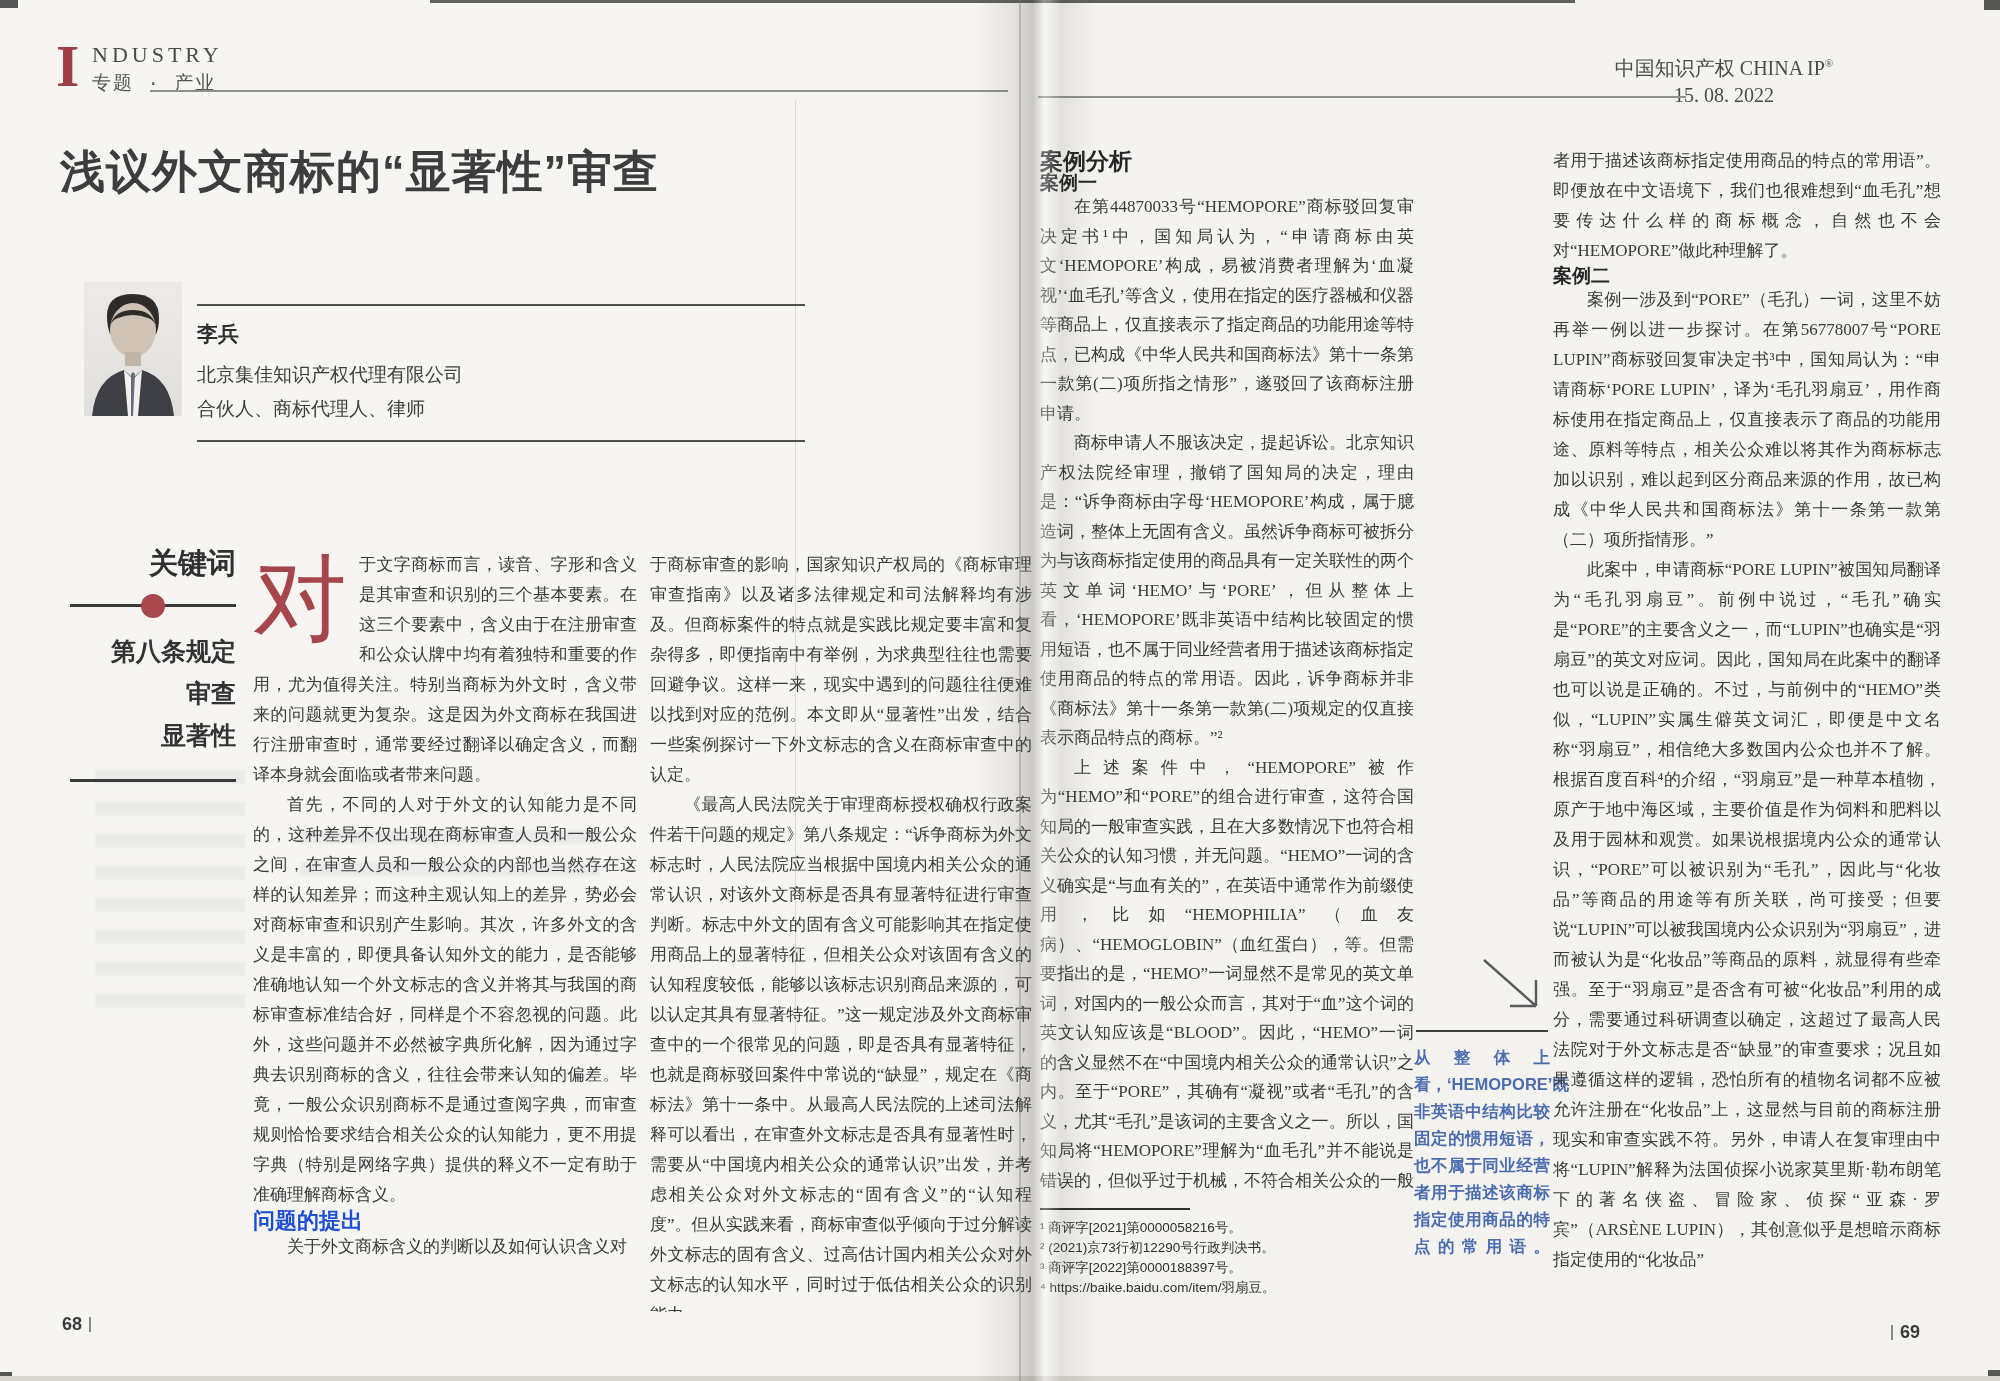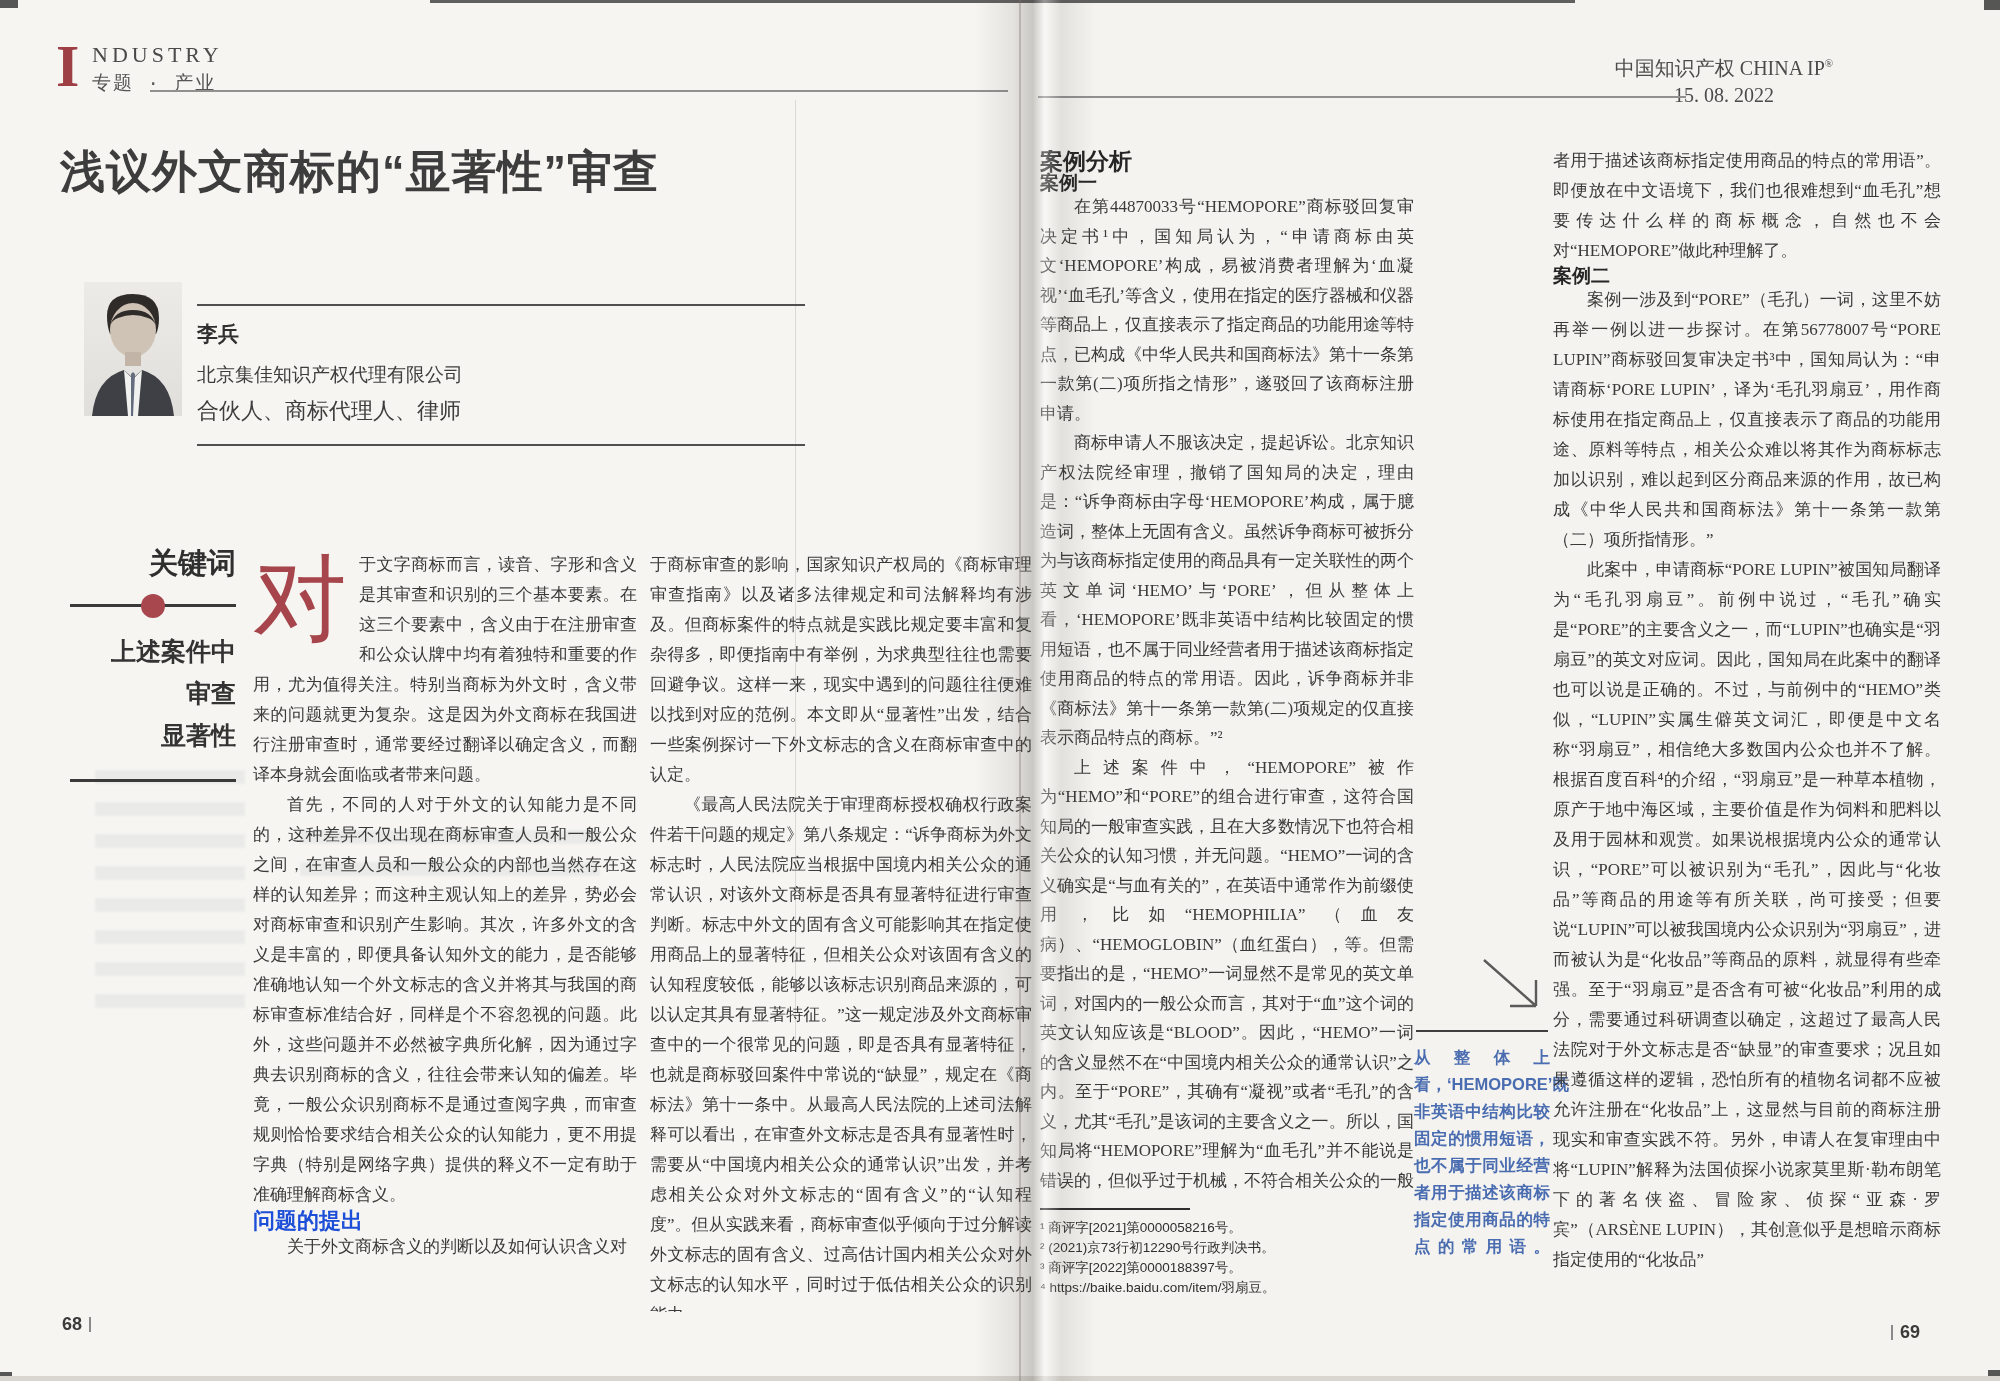--- a/index.html
+++ b/index.html
@@ -33,21 +33,21 @@
   .hdr-rule-r{left:1038px;top:96px;width:648px;height:2px;background:#909090;}
 
   .title{left:60px;top:144px;width:900px;font-size:45px;line-height:56px;font-weight:bold;
     letter-spacing:1px;color:#3d3d3d;font-family:"Liberation Sans",sans-serif;}
 
   .photo{left:84px;top:282px;width:98px;height:134px;background:#e9e7e4;overflow:hidden;}
   .author{left:197px;top:304px;width:608px;border-top:2px solid #4f4f4f;border-bottom:2px solid #4f4f4f;
     padding:14px 0 18px 0;font-family:"Liberation Sans",sans-serif;}
   .author .name{font-size:21px;font-weight:bold;color:#2f2f2f;}
   .author .org{margin-top:14px;font-size:19px;color:#3d3d3d;}
-  .author .role{margin-top:8px;font-size:22px;color:#3d3d3d;}
+  .author .role{margin-top:8px;font-size:19px;color:#3d3d3d;}
 
   .keywords{left:70px;top:544px;width:166px;text-align:right;}
   .kw-label{font-size:29px;font-weight:bold;color:#2f2f2f;}
   .kw-rule{position:relative;height:3px;background:#3a3a3a;margin:20px 0 24px 0;}
   .kw-rule .dot{position:absolute;left:50%;top:50%;width:24px;height:24px;margin:-12px 0 0 -12px;
     border-radius:50%;background:#a8474e;}
   .kw-item{font-size:25px;font-weight:bold;color:#333;line-height:42px;}
   .kw-rule2{height:3px;background:#3a3a3a;margin-top:22px;}
 
   .col{position:absolute;overflow:hidden;text-align:justify;font-size:17px;line-height:30px;}
@@ -135,21 +135,21 @@
     <div class="name">李兵</div>
     <div class="org">北京集佳知识产权代理有限公司</div>
     <div class="role">合伙人、商标代理人、律师</div>
   </div>
 
   <div class="abs keywords">
     <div class="kw-label">关键词</div>
     <div class="kw-rule">
         <span class="dot"></span>
       </div>
-    <div class="kw-item">上述案件中</div>
+    <div class="kw-item">第八条规定</div>
     <div class="kw-item">审查</div>
     <div class="kw-item">显著性</div>
     <div class="kw-rule2"></div>
   </div>
 
   <div class="col col1">
     <p><span class="dropcap">对</span><span>于文字商标而言，读音、字形和含义是其审查和识别的三个基本要素。在这三个要素中，含义由于在注册审查和公众认牌中均有着独特和重要的作用，尤为值得关注。特别当商标为外文时，含义带来的问题就更为复杂。这是因为外文商标在我国进行注册审查时，通常要经过翻译以确定含义，而翻译本身就会面临或者带来问题。</span></p>
     <p class="ind">首先，不同的人对于外文的认知能力是不同的，这种差异不仅出现在商标审查人员和一般公众之间，在审查人员和一般公众的内部也当然存在这样的认知差异；而这种主观认知上的差异，势必会对商标审查和识别产生影响。其次，许多外文的含义是丰富的，即便具备认知外文的能力，是否能够准确地认知一个外文标志的含义并将其与我国的商标审查标准结合好，同样是个不容忽视的问题。此外，这些问题并不必然被字典所化解，因为通过字典去识别商标的含义，往往会带来认知的偏差。毕竟，一般公众识别商标不是通过查阅字典，而审查规则恰恰要求结合相关公众的认知能力，更不用提字典（特别是网络字典）提供的释义不一定有助于准确理解商标含义。</p>
     <p class="h-q">问题的提出</p>
     <p class="ind">关于外文商标含义的判断以及如何认识含义对</p>

